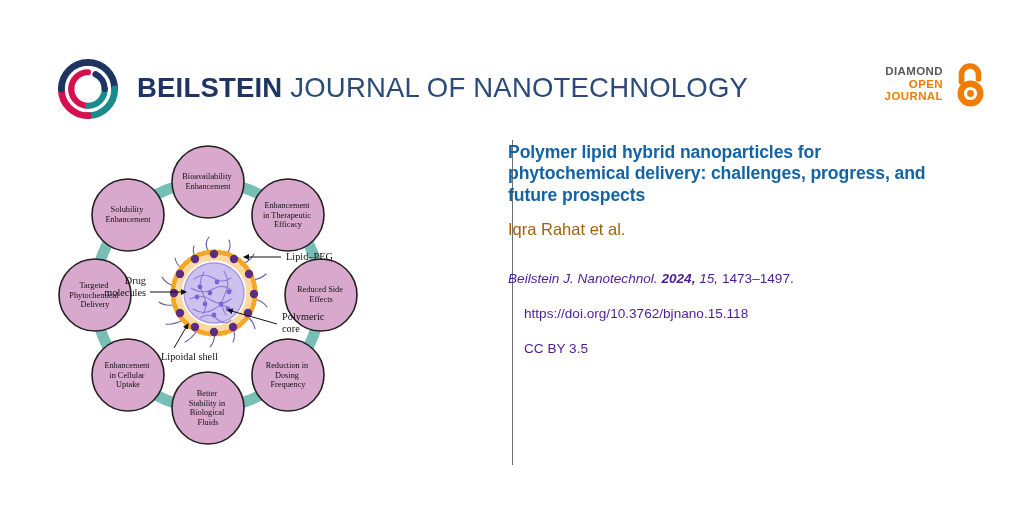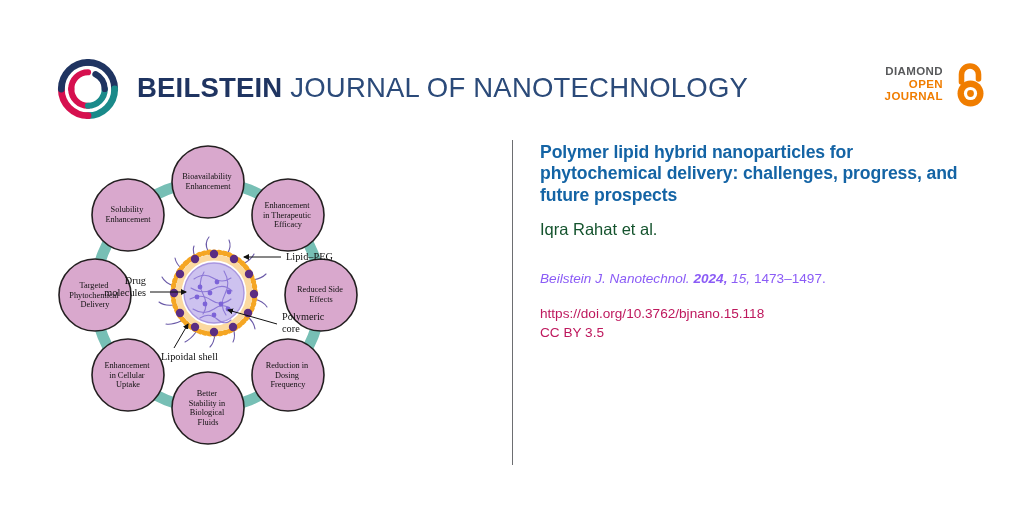--- a/index.html
+++ b/index.html
@@ -101,58 +101,58 @@
     left: 512px;
     top: 140px;
     width: 1px;
     height: 325px;
     background: #6d6e71;
   }
 
   
   .meta {
     position: absolute;
-    left: 540px;
+    left: 508px;
     top: 142px;
     width: 440px;
   }
   .article-title {
     color: #1464a5;
     font-weight: bold;
     font-size: 17.6px;
     line-height: 1.22;
     letter-spacing: -0.1px;
     margin: 0 0 13px 0;
     max-width: 428px;
   }
   .authors {
-    color: #14532d;
+    color: #a16207;
     font-size: 16.5px;
     line-height: 1.25;
     margin: 0 0 30px 0;
   }
   .citation {
-    color: #8b5cf6;
+    color: #4c1d95;
     font-size: 13.6px;
     line-height: 1.3;
     margin: 0 0 16px 0;
     font-style: italic;
   }
   .citation .yr {
     font-weight: bold;
     font-style: italic;
   }
   .citation .pages {
     font-style: normal;
   }
   .doi-line, .license-line {
-    color: #be185d;
+    color: #4c1d95;
     font-size: 13.6px;
     line-height: 1.45;
-    margin: 0;
+    margin: 16px;
   }
 </style>
 </head>
 <body>
 
 <div class="page">
 
   <div class="header">
 
     <div class="brand">

